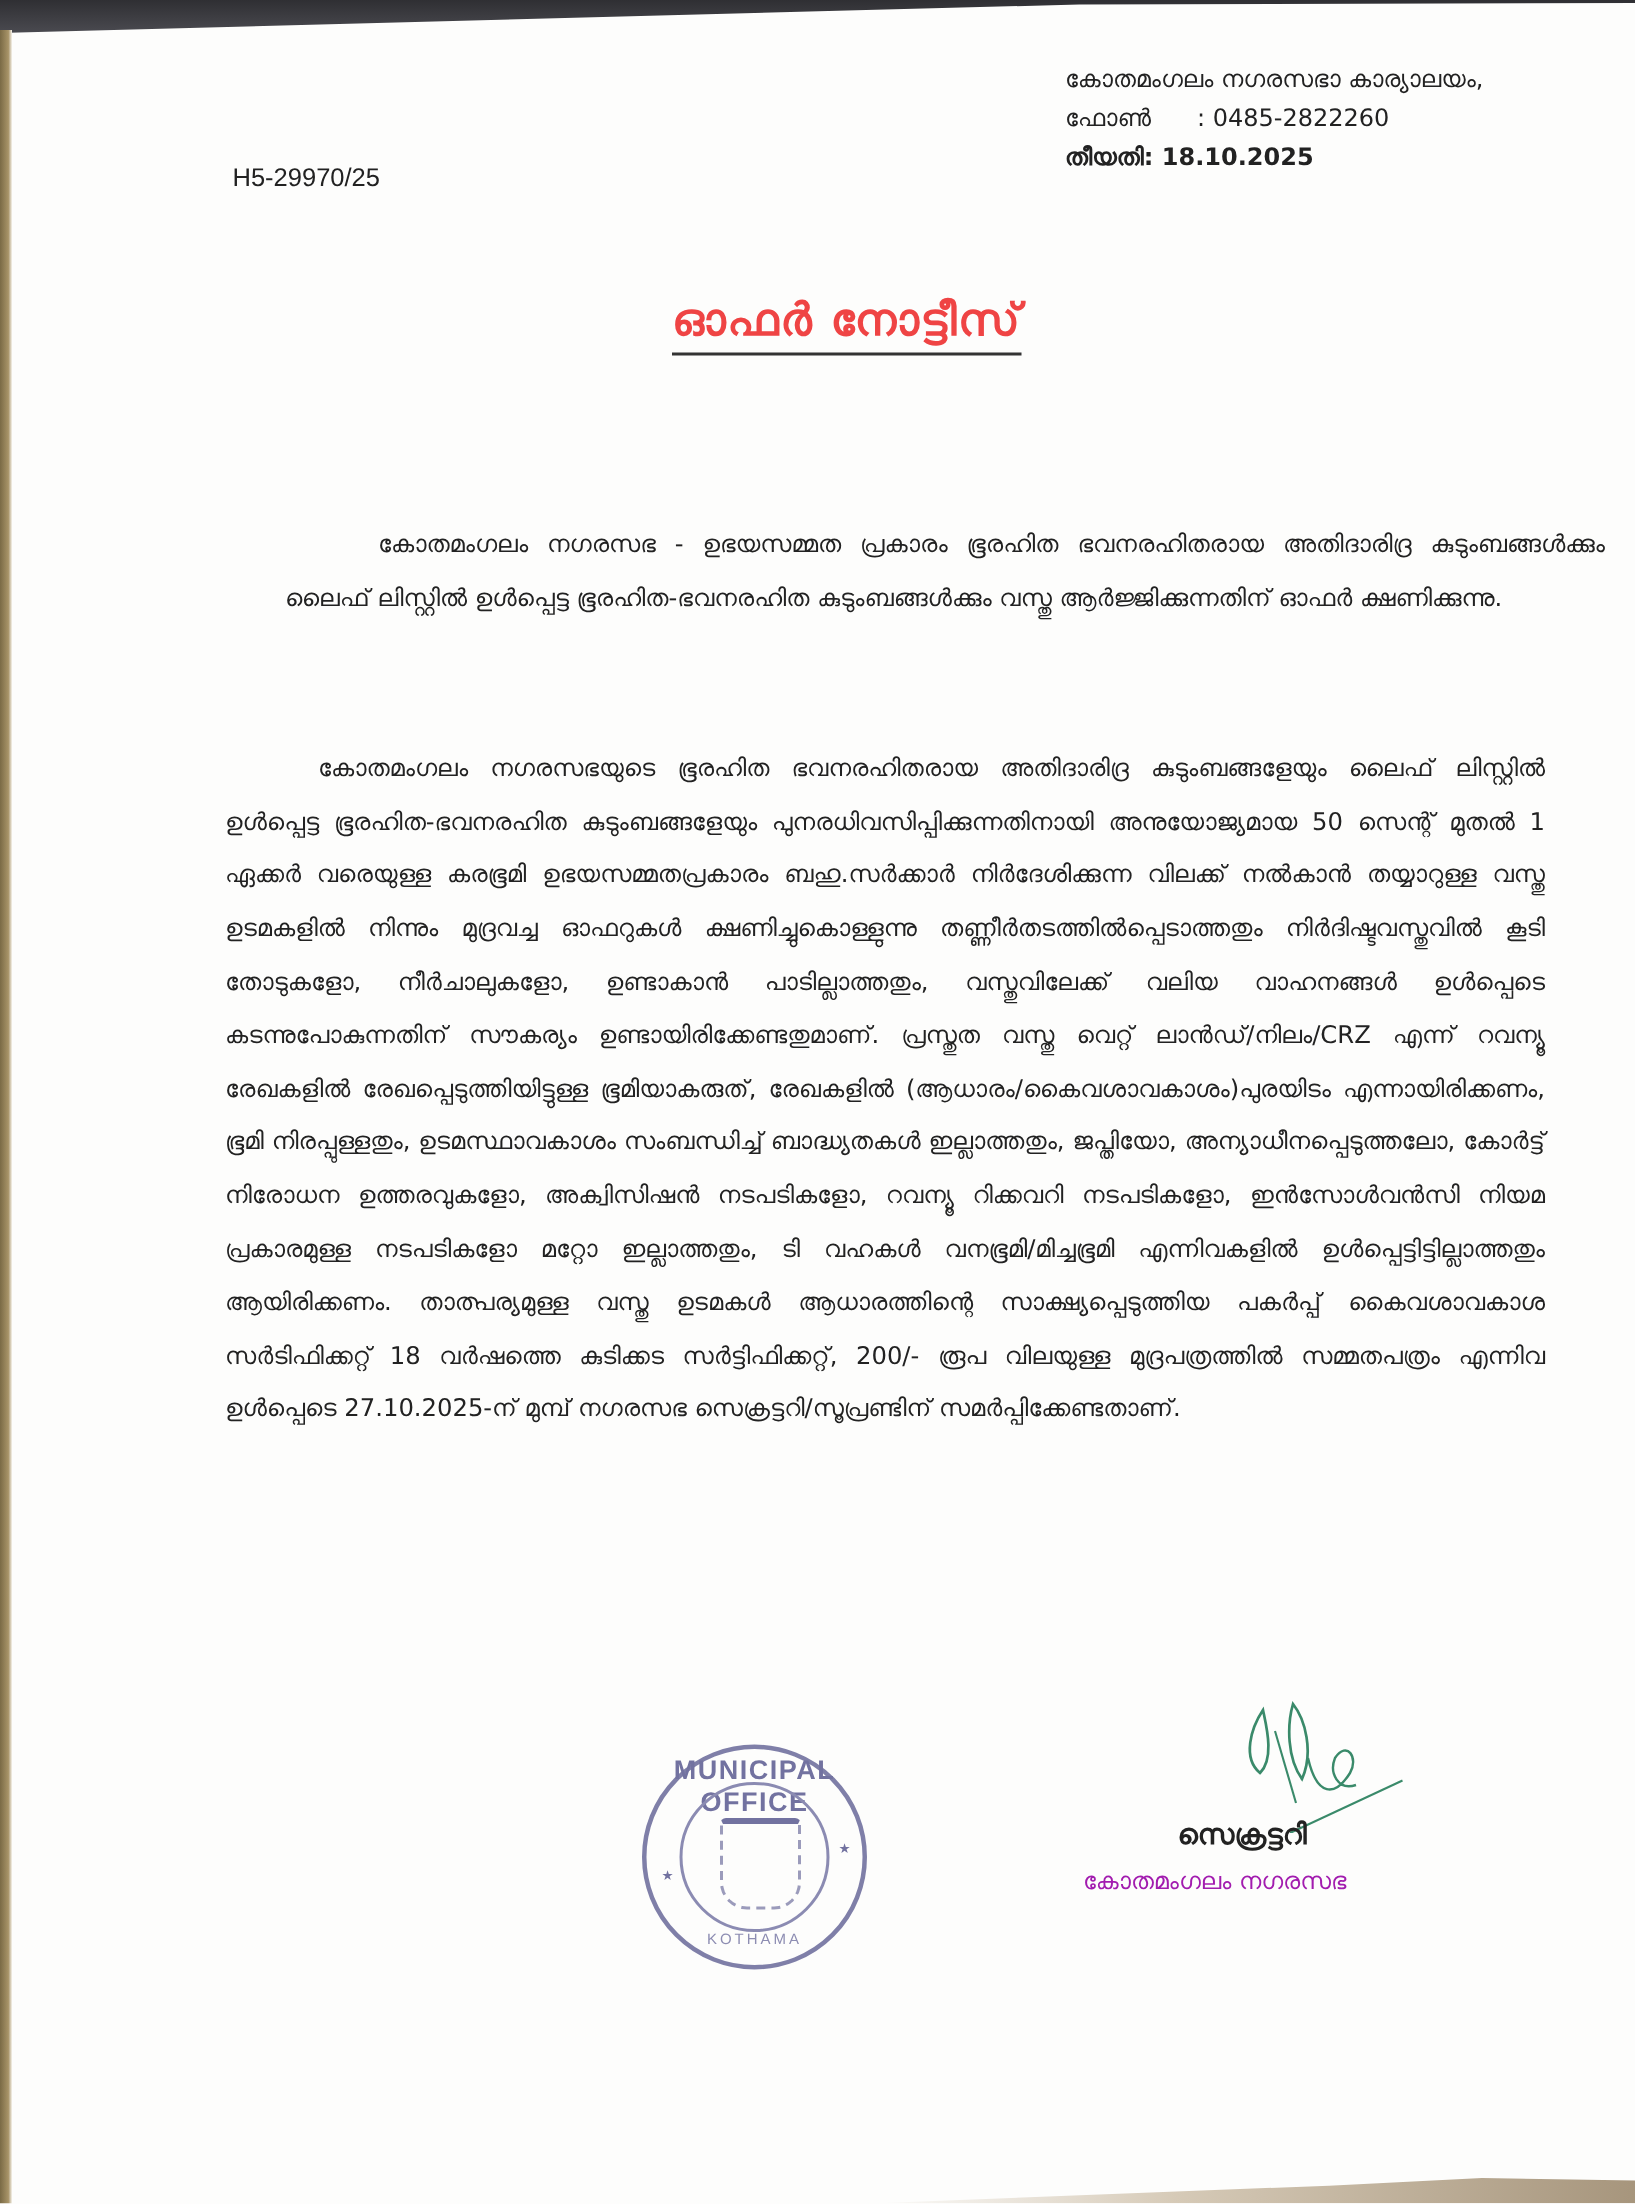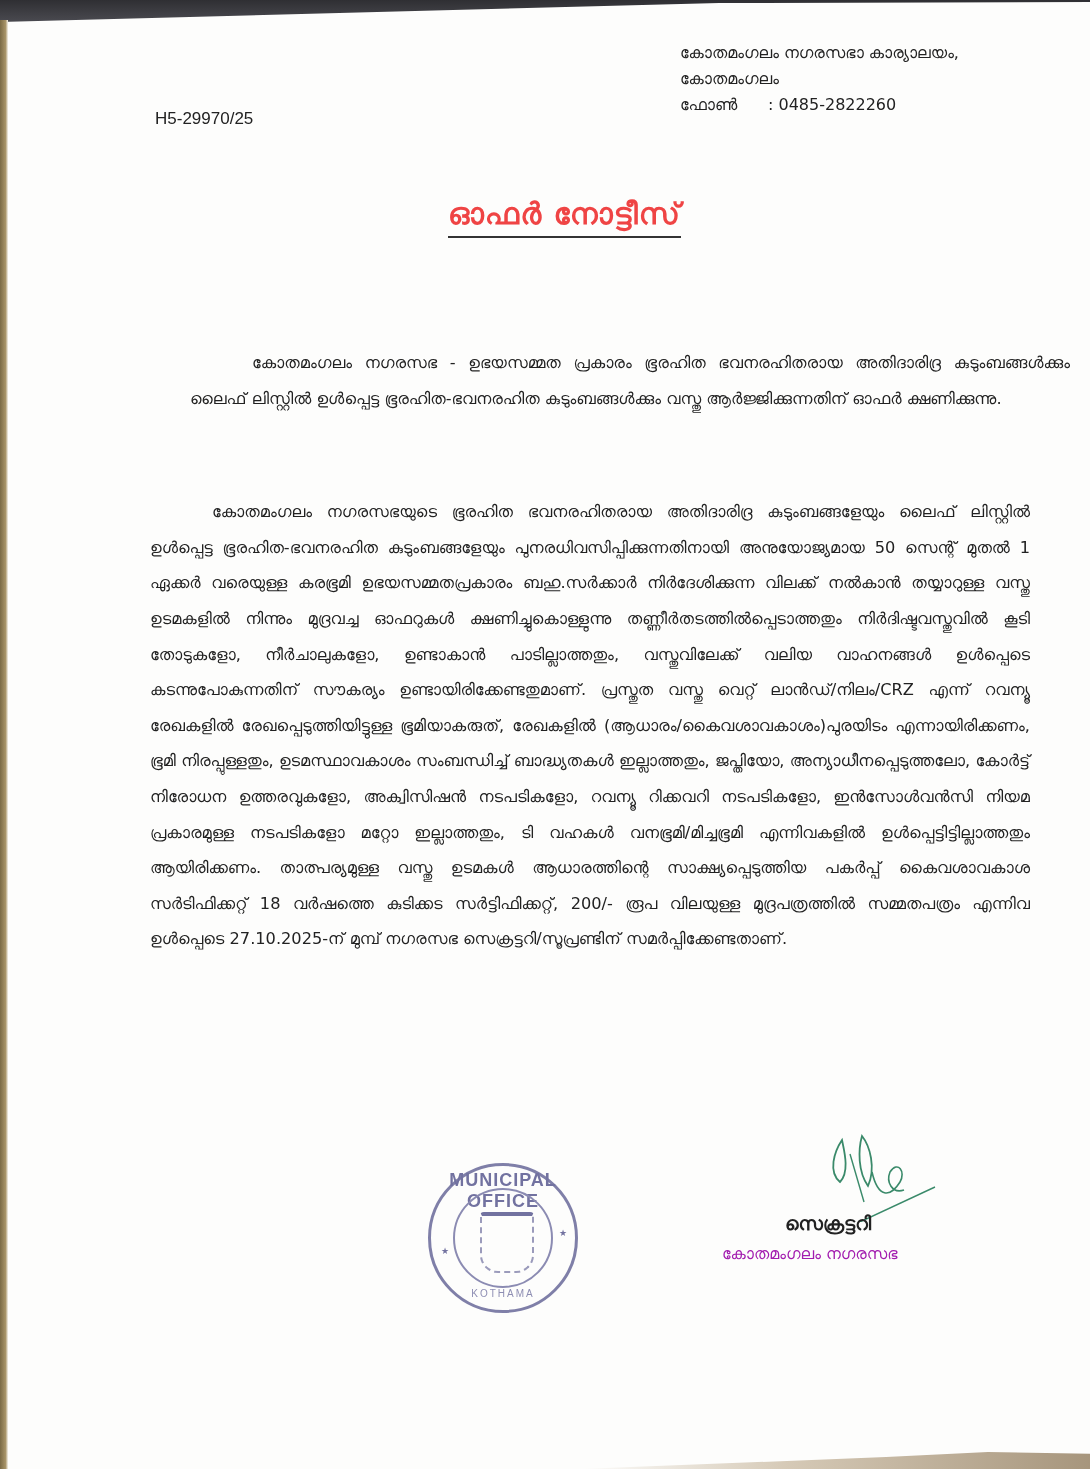--- a/index.html
+++ b/index.html
@@ -27,21 +27,21 @@
   .page { position: absolute; left: 0; top: 0; width: 1090px; height: 1469px; }
 
   .file-no {
     position: absolute; left: 155px; top: 109px;
     font-family: "Liberation Sans", sans-serif; font-size: 17px; color: #222;
   }
   .office-block {
     position: absolute; left: 680px; top: 40px;
     font-size: 16px; line-height: 26px; color: #222;
   }
-  .office-block .row { white-space: nowrap; }
+  .office-block .row { white-space: nowrap; margin-left: 30px; }
   .office-block .phone-label { display: inline-block; width: 88px; }
   .office-block .date-row { font-weight: bold; }
 
   .title {
     position: absolute; left: 448px; top: 196px;
     font-size: 30px; font-weight: bold; color: #ef4444;
     border-bottom: 2px solid #333; padding-bottom: 4px;
     letter-spacing: 1px;
   }
 
@@ -95,23 +95,26 @@
 
 <div class="page">
   <div class="scan-top"></div>
   <div class="scan-left"></div>
   <div class="scan-bottom"></div>
 
   <div class="file-no">H5-29970/25</div>
 
   <div class="office-block">
     <div class="row">കോതമംഗലം നഗരസഭാ കാര്യാലയം,</div>
-    <div class="row">കോതമംഗലം</div>
     <div class="row">
       <span class="phone-label">ഫോൺ</span><span>: 0485-2822260</span>
+    </div>
+    <div class="row date-row">
+      <span>തീയതി:</span>
+      <span>18.10.2025</span>
     </div>
   </div>
 
   <div class="title">ഓഫർ നോട്ടീസ്</div>
 
   <p class="para para1">കോതമംഗലം നഗരസഭ - ഉഭയസമ്മത പ്രകാരം ഭൂരഹിത ഭവനരഹിതരായ അതിദാരിദ്ര കുടുംബങ്ങൾക്കും ലൈഫ് ലിസ്റ്റിൽ ഉൾപ്പെട്ട ഭൂരഹിത-ഭവനരഹിത കുടുംബങ്ങൾക്കും വസ്തു ആർജ്ജിക്കുന്നതിന് ഓഫർ ക്ഷണിക്കുന്നു.</p>
   <p class="para para2">കോതമംഗലം നഗരസഭയുടെ ഭൂരഹിത ഭവനരഹിതരായ അതിദാരിദ്ര കുടുംബങ്ങളേയും ലൈഫ് ലിസ്റ്റിൽ ഉൾപ്പെട്ട ഭൂരഹിത-ഭവനരഹിത കുടുംബങ്ങളേയും പുനരധിവസിപ്പിക്കുന്നതിനായി അനുയോജ്യമായ 50 സെന്റ് മുതൽ 1 ഏക്കർ വരെയുള്ള കരഭൂമി ഉഭയസമ്മതപ്രകാരം ബഹു.സർക്കാർ നിർദേശിക്കുന്ന വിലക്ക് നൽകാൻ തയ്യാറുള്ള വസ്തു ഉടമകളിൽ നിന്നും മുദ്രവച്ച ഓഫറുകൾ ക്ഷണിച്ചുകൊള്ളുന്നു തണ്ണീർതടത്തിൽപ്പെടാത്തതും നിർദിഷ്ടവസ്തുവിൽ കൂടി തോടുകളോ, നീർചാലുകളോ, ഉണ്ടാകാൻ പാടില്ലാത്തതും, വസ്തുവിലേക്ക് വലിയ വാഹനങ്ങൾ ഉൾപ്പെടെ കടന്നുപോകുന്നതിന് സൗകര്യം ഉണ്ടായിരിക്കേണ്ടതുമാണ്. പ്രസ്തുത വസ്തു വെറ്റ് ലാൻഡ്/നിലം/CRZ എന്ന് റവന്യൂ രേഖകളിൽ രേഖപ്പെടുത്തിയിട്ടുള്ള ഭൂമിയാകരുത്, രേഖകളിൽ (ആധാരം/കൈവശാവകാശം)പുരയിടം എന്നായിരിക്കണം, ഭൂമി നിരപ്പുള്ളതും, ഉടമസ്ഥാവകാശം സംബന്ധിച്ച് ബാദ്ധ്യതകൾ ഇല്ലാത്തതും, ജപ്തിയോ, അന്യാധീനപ്പെടുത്തലോ, കോർട്ട് നിരോധന ഉത്തരവുകളോ, അക്വിസിഷൻ നടപടികളോ, റവന്യൂ റിക്കവറി നടപടികളോ, ഇൻസോൾവൻസി നിയമ പ്രകാരമുള്ള നടപടികളോ മറ്റോ ഇല്ലാത്തതും, ടി വഹകൾ വനഭൂമി/മിച്ചഭൂമി എന്നിവകളിൽ ഉൾപ്പെട്ടിട്ടില്ലാത്തതും ആയിരിക്കണം. താത്പര്യമുള്ള വസ്തു ഉടമകൾ ആധാരത്തിന്റെ സാക്ഷ്യപ്പെടുത്തിയ പകർപ്പ് കൈവശാവകാശ സർടിഫിക്കറ്റ് 18 വർഷത്തെ കുടിക്കട സർട്ടിഫിക്കറ്റ്, 200/- രൂപ വിലയുള്ള മുദ്രപത്രത്തിൽ സമ്മതപത്രം എന്നിവ ഉൾപ്പെടെ 27.10.2025-ന് മുമ്പ് നഗരസഭ സെക്രട്ടറി/സൂപ്രണ്ടിന് സമർപ്പിക്കേണ്ടതാണ്.</p>
 
   <div class="seal">
     <div class="seal-text-top">MUNICIPAL OFFICE</div>

